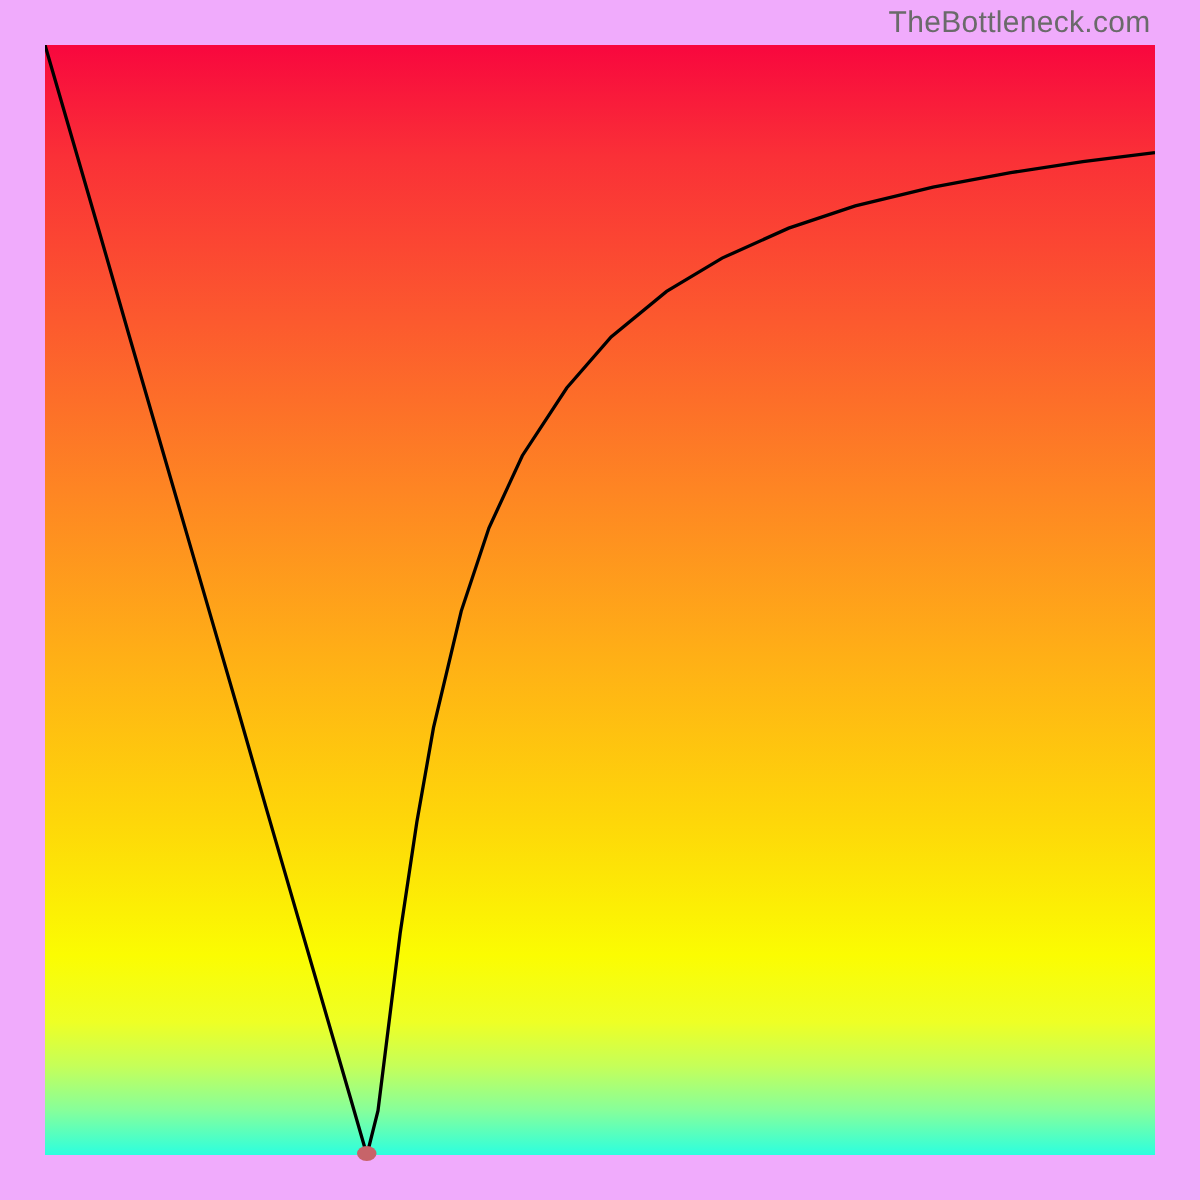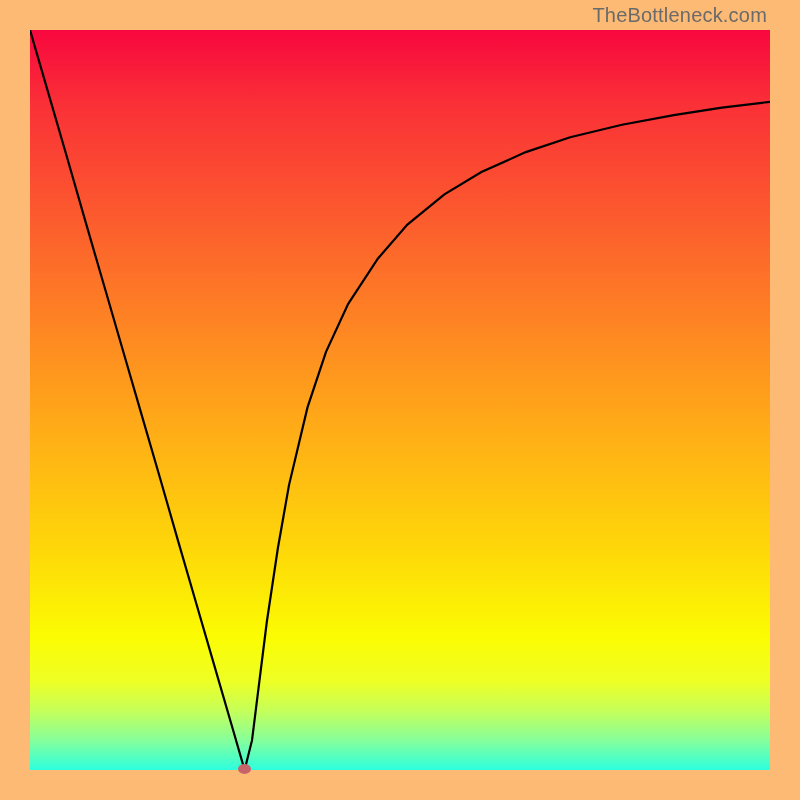--- a/index.html
+++ b/index.html
@@ -10,21 +10,21 @@
     background: #000;
     overflow: hidden;
     font-family: Arial, Helvetica, sans-serif;
   }
   .frame {
     position: absolute;
     top: 0;
     left: 0;
     width: 800px;
     height: 800px;
-    background: #fdba74;
+    background: #f0abfc;
   }
   .plot-area {
     position: absolute;
     top: 30px;
     left: 30px;
     width: 740px;
     height: 740px;
     
     background: linear-gradient(
       to bottom,

